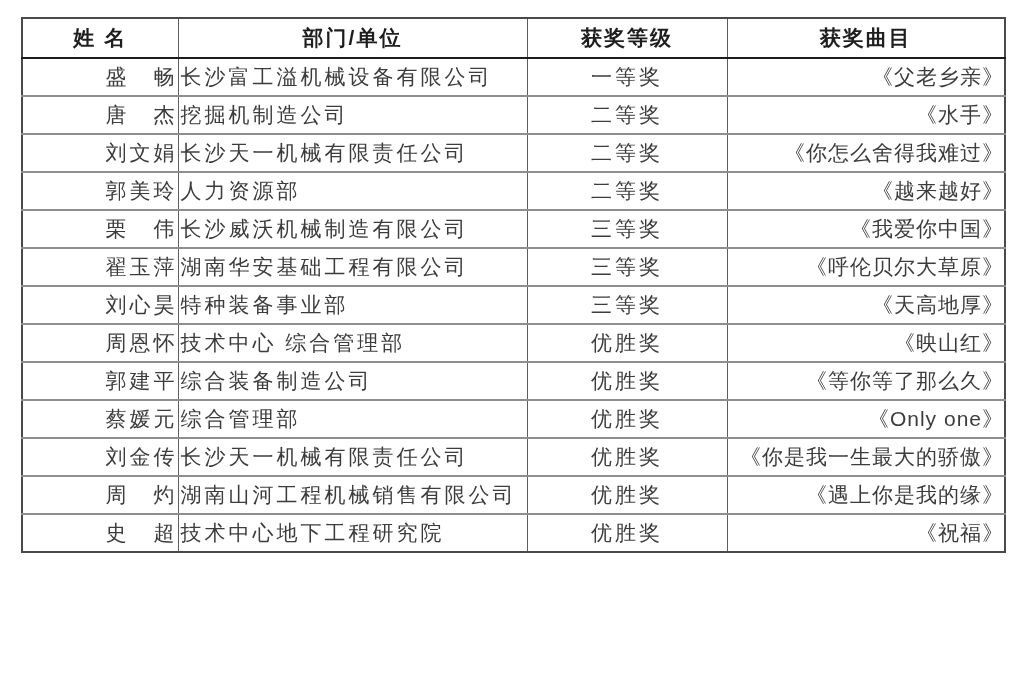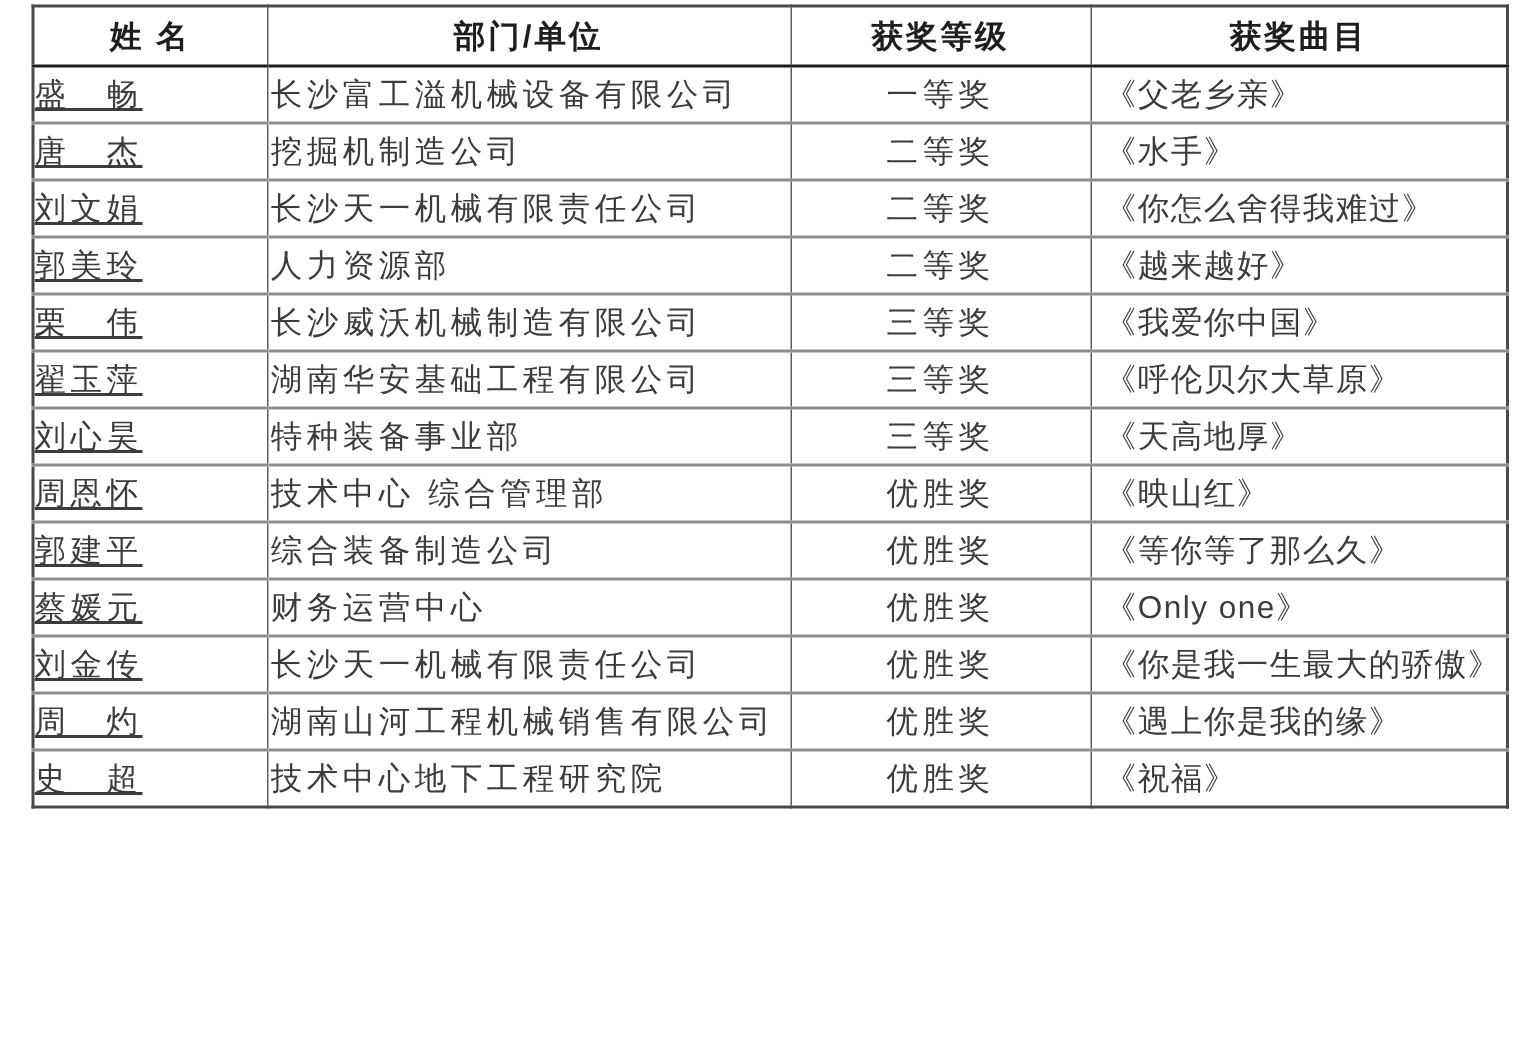--- a/index.html
+++ b/index.html
@@ -15,21 +15,21 @@
   }
   .sheet {
     position: relative;
     width: 1024px;
     height: 695px;
     background: #ffffff;
   }
   table.awards {
     position: absolute;
     left: 21px;
-    top: 3px;
+    top: 17px;
     width: 983px;
     border-collapse: collapse;
     table-layout: fixed;
     background: #ffffff;
     border: 2px solid #4a4a4a;
   }
   col.col-name  { width: 156px; }
   col.col-dept  { width: 349px; }
   col.col-level { width: 200px; }
   col.col-song  { width: 278px; }
@@ -54,24 +54,24 @@
     letter-spacing: 3px;
     color: #3c3c3c;
     vertical-align: middle;
     border-left: 1px solid #5f5f5f;
     white-space: nowrap;
     overflow: hidden;
   }
   tbody tr + tr td {
     border-top: 2px solid #8e8e8e;
   }
-  .c-name  { text-align: left; text-decoration: underline; }
+  .c-name  { text-align: right; }
   .c-dept  { text-align: left; padding-left: 2px; }
   .c-level { text-align: center; }
-  .c-song  { text-align: left; padding-left: 9px; letter-spacing: 1px; }
+  .c-song  { text-align: right; padding-left: 9px; letter-spacing: 1px; }
 </style>
 </head>
 <body>
 
 <div class="sheet">
   <table class="awards">
     <colgroup>
       <col class="col-name">
       <col class="col-dept">
       <col class="col-level">
@@ -135,21 +135,21 @@
           <td class="c-song">《映山红》</td>
         </tr>
         <tr>
           <td class="c-name">郭建平</td>
           <td class="c-dept">综合装备制造公司</td>
           <td class="c-level">优胜奖</td>
           <td class="c-song">《等你等了那么久》</td>
         </tr>
         <tr>
           <td class="c-name">蔡媛元</td>
-          <td class="c-dept">财务运营中心</td>
+          <td class="c-dept">综合管理部</td>
           <td class="c-level">优胜奖</td>
           <td class="c-song">《Only one》</td>
         </tr>
         <tr>
           <td class="c-name">刘金传</td>
           <td class="c-dept">长沙天一机械有限责任公司</td>
           <td class="c-level">优胜奖</td>
           <td class="c-song">《你是我一生最大的骄傲》</td>
         </tr>
         <tr>

